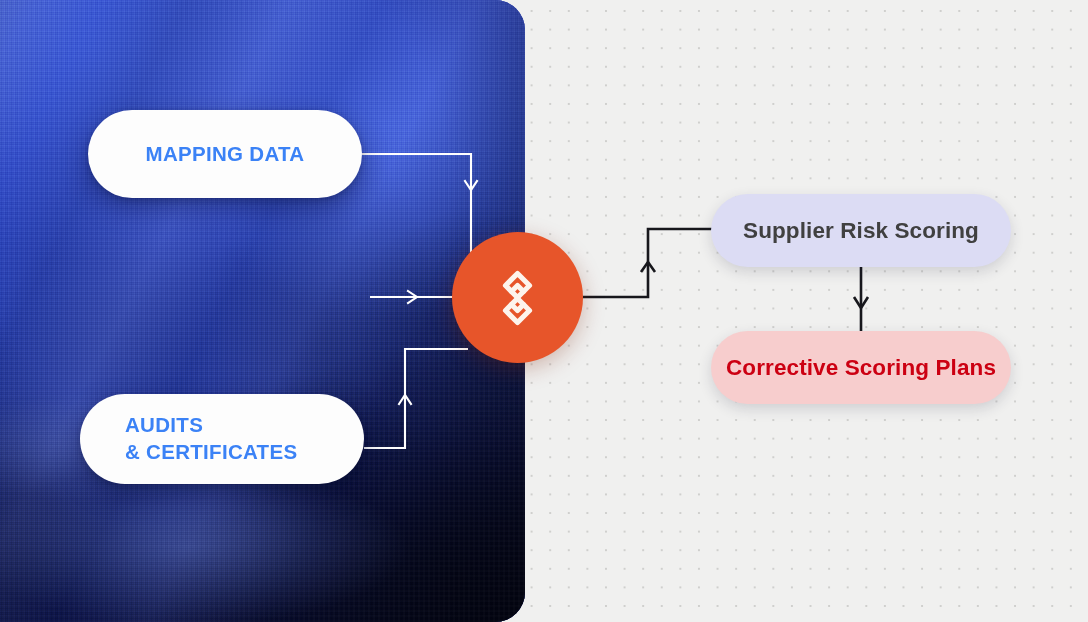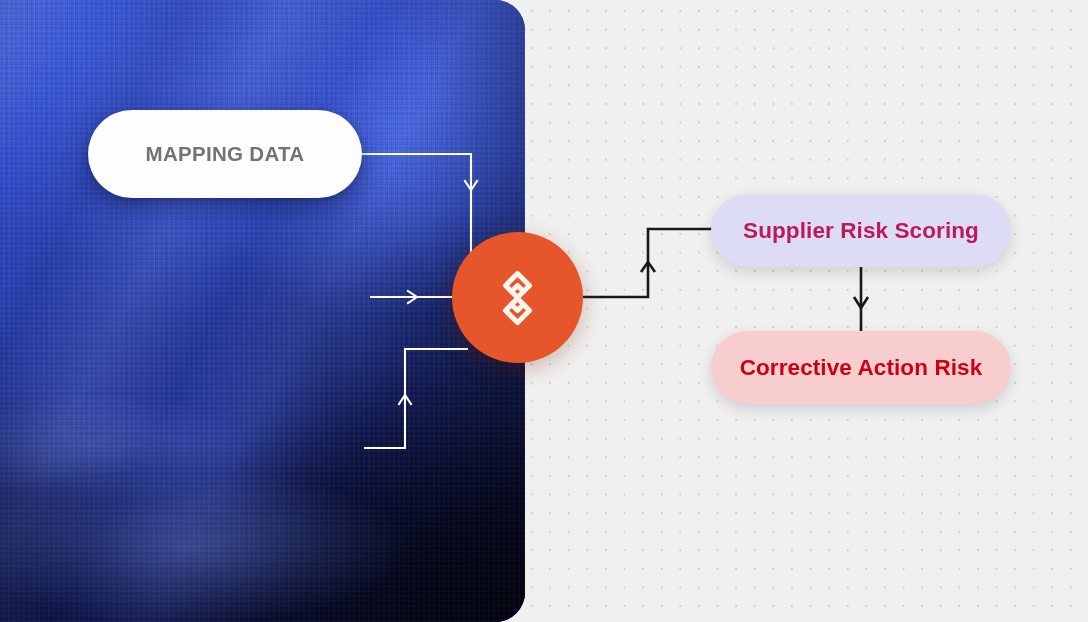--- a/index.html
+++ b/index.html
@@ -94,21 +94,21 @@
   .src-pill {
     position: absolute;
     background: #fdfdfd;
     border-radius: 52px;
     box-shadow: 0 10px 26px rgba(2,6,40,0.34), 0 2px 6px rgba(2,6,40,0.2);
     display: flex;
     align-items: center;
     box-sizing: border-box;
   }
   .src-pill .src-label {
-    color: #737373;
+    color: #3b82f6;
     font-size: 20.5px;
     font-weight: bold;
     letter-spacing: 0.3px;
     line-height: 1.3;
     white-space: pre-line;
   }
   #pill-mapping  { left: 88px;  top: 110px; width: 274px; height: 88px; justify-content: center; }
   #pill-risk     { left: 80px;  top: 252px; width: 290px; height: 88px; justify-content: center; }
   #pill-audits   { left: 80px;  top: 394px; width: 284px; height: 90px; justify-content: flex-start; padding-left: 45px; }
 
@@ -139,21 +139,21 @@
   .out-pill .out-label {
     font-size: 22.5px;
     font-weight: bold;
     letter-spacing: 0.1px;
     white-space: nowrap;
   }
   #pill-scoring {
     left: 711px; top: 194px; width: 300px; height: 73px;
     background: #dcdcf4;
   }
-  #pill-scoring .out-label { color: #be185d; }
+  #pill-scoring .out-label { color: #404040; }
   #pill-corrective {
     left: 711px; top: 331px; width: 300px; height: 73px;
     background: #f7cdcd;
   }
   #pill-corrective .out-label { color: #cc0012; }
 
   
   .conn {
     position: absolute;
     left: 0; top: 0;
@@ -211,20 +211,24 @@
       <path class="bline" d="M 861 264 L 861 336"></path>
       <path class="barrow" d="M 854 297 L 861 308 L 868 297"></path>
     </g>
   </svg>
 
   <div class="src-pill" id="pill-mapping">
     <span class="src-label">MAPPING DATA</span>
   </div>
 
 
+  <div class="src-pill" id="pill-audits">
+    <span class="src-label">AUDITS
+&amp; CERTIFICATES</span>
+  </div>
 
   <div class="hub">
     <span>
       <svg width="44" height="62" viewBox="0 0 44 62" aria-hidden="true">
         <g fill="none" stroke="#fdf4ec" stroke-width="5.2" stroke-linecap="round" stroke-linejoin="round">
 
           <path d="M 21.5 30.5 L 9.5 18.5 L 21.5 6.5 L 33.5 18.5 L 21.5 30.5"></path>
 
           <path d="M 21.5 31.5 L 9.5 43.5 L 21.5 55.5 L 33.5 43.5 L 21.5 31.5"></path>
 
@@ -233,16 +237,16 @@
         </g>
       </svg>
     </span>
   </div>
 
   <div class="out-pill" id="pill-scoring">
     <span class="out-label">Supplier Risk Scoring</span>
   </div>
 
   <div class="out-pill" id="pill-corrective">
-    <span class="out-label">Corrective Action Risk</span>
+    <span class="out-label">Corrective Scoring Plans</span>
   </div>
 
 </div>
 
 </body></html>

